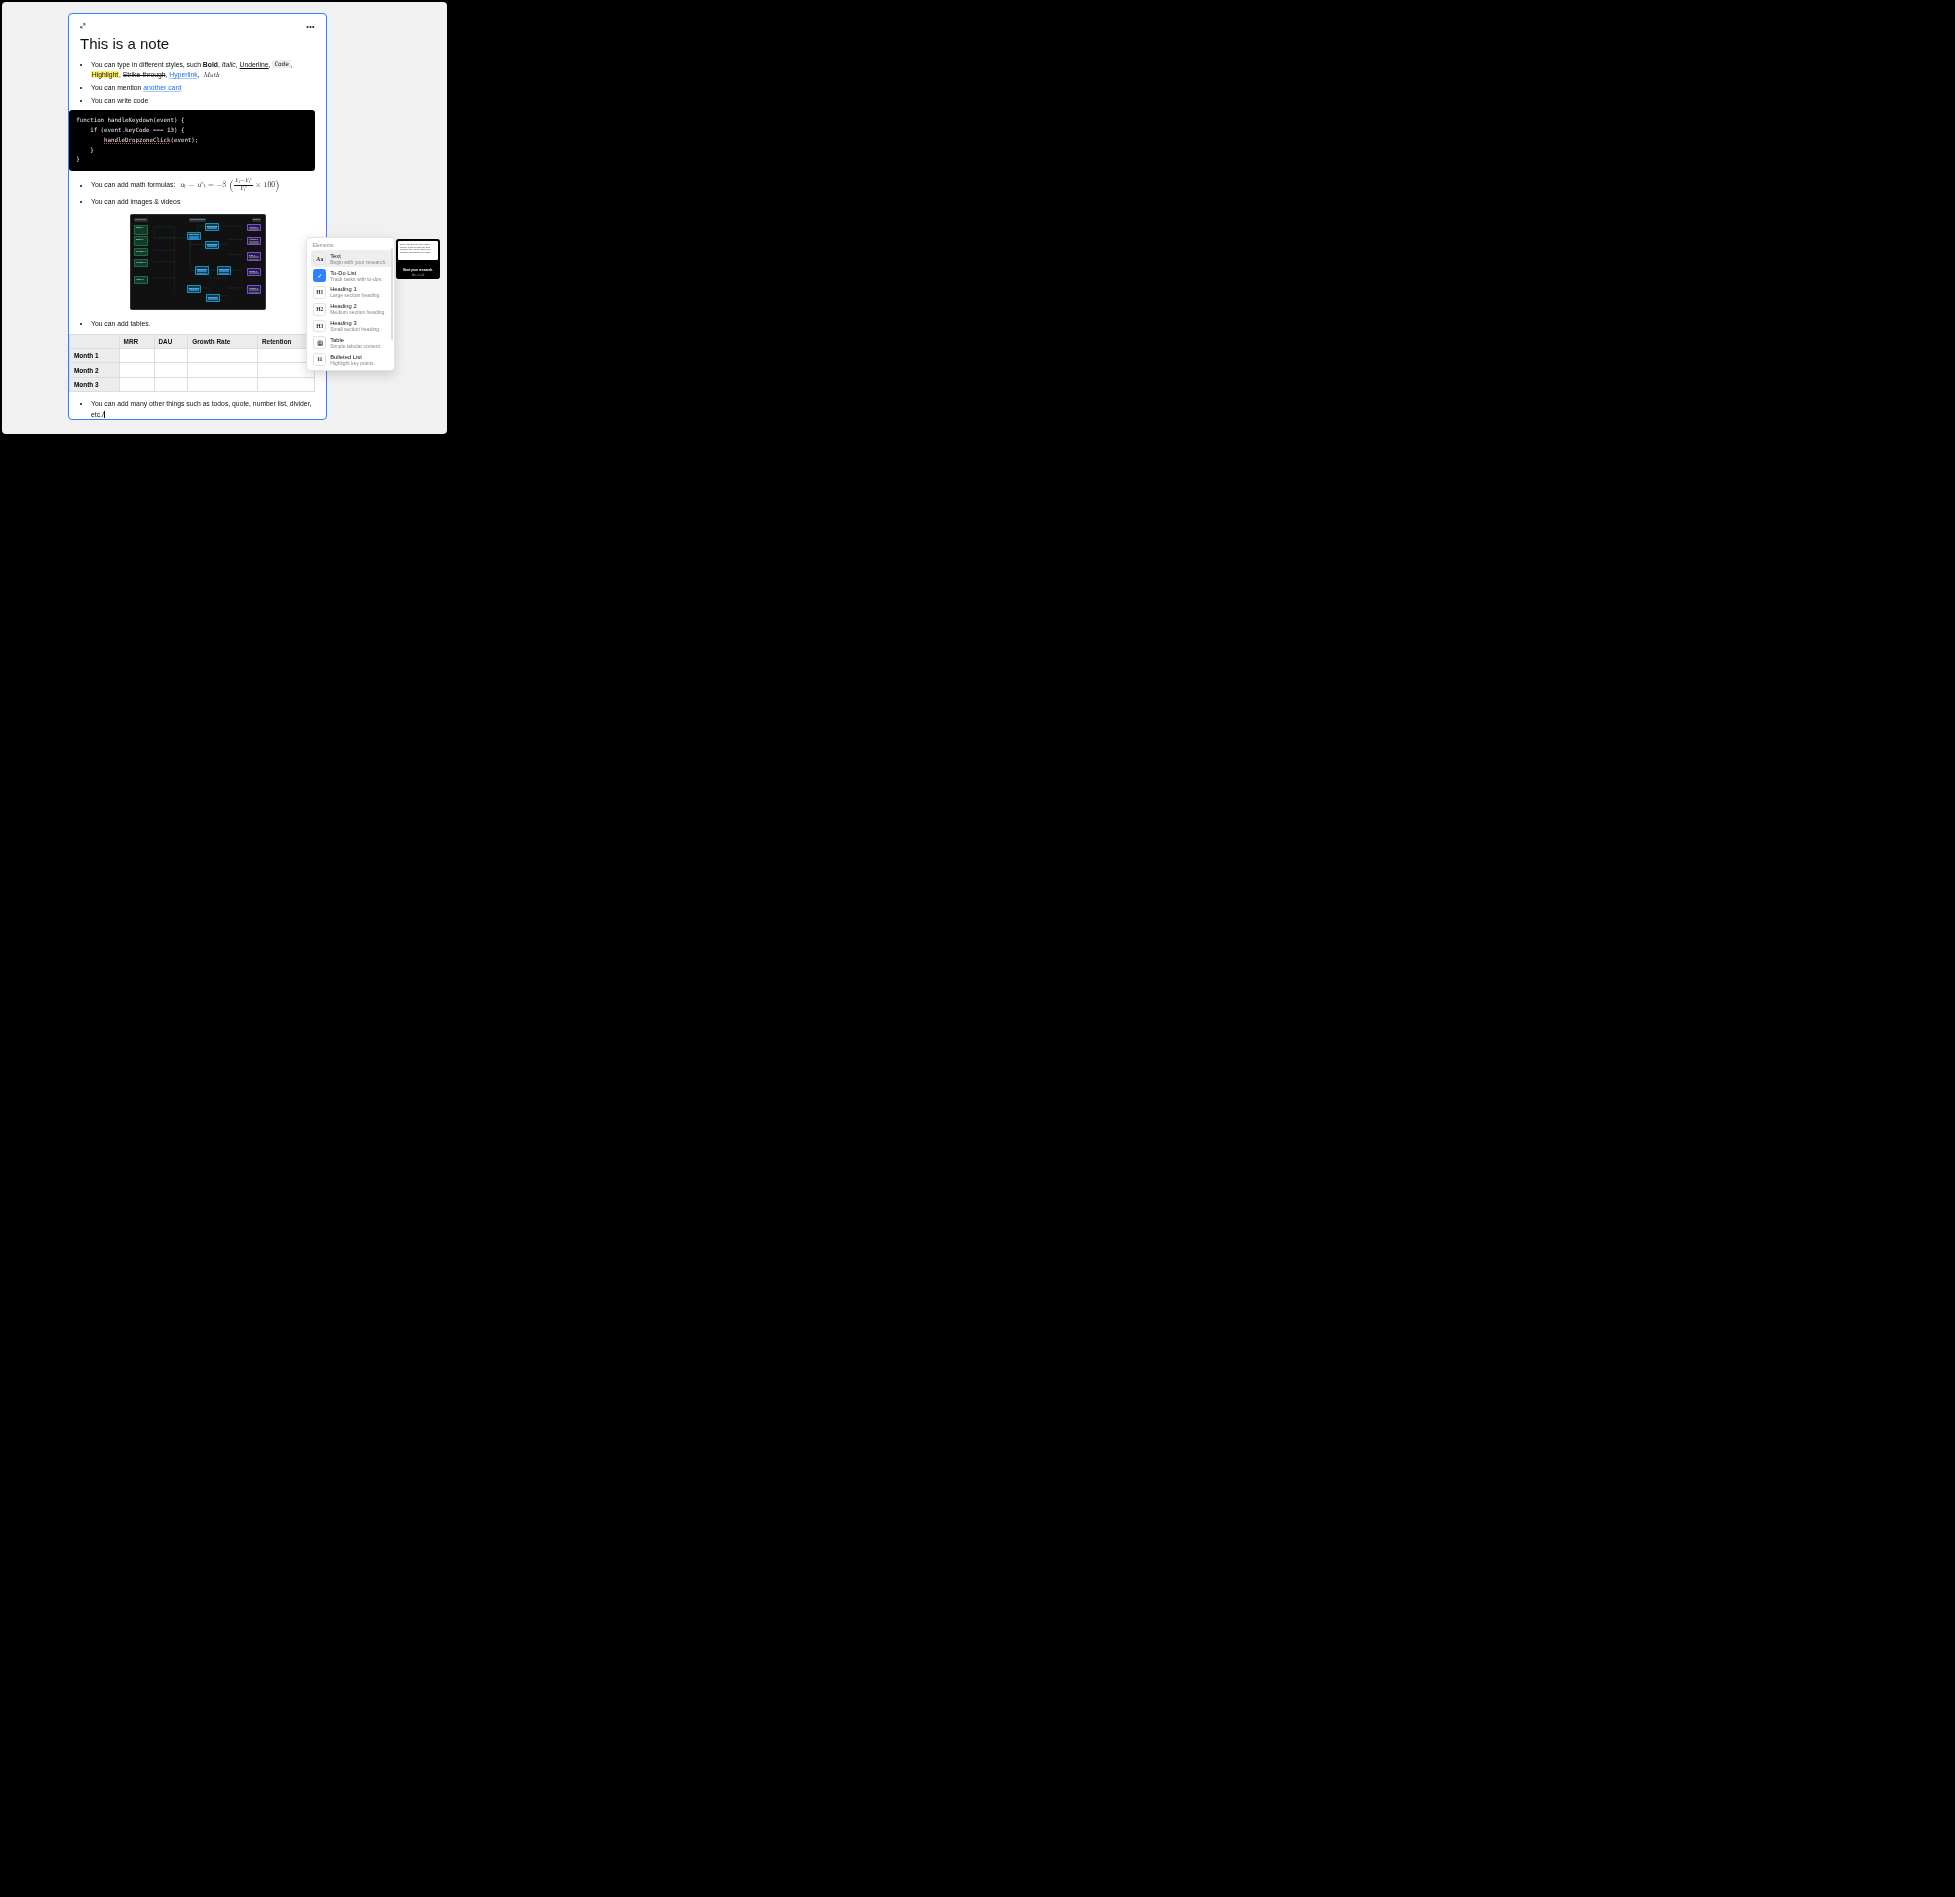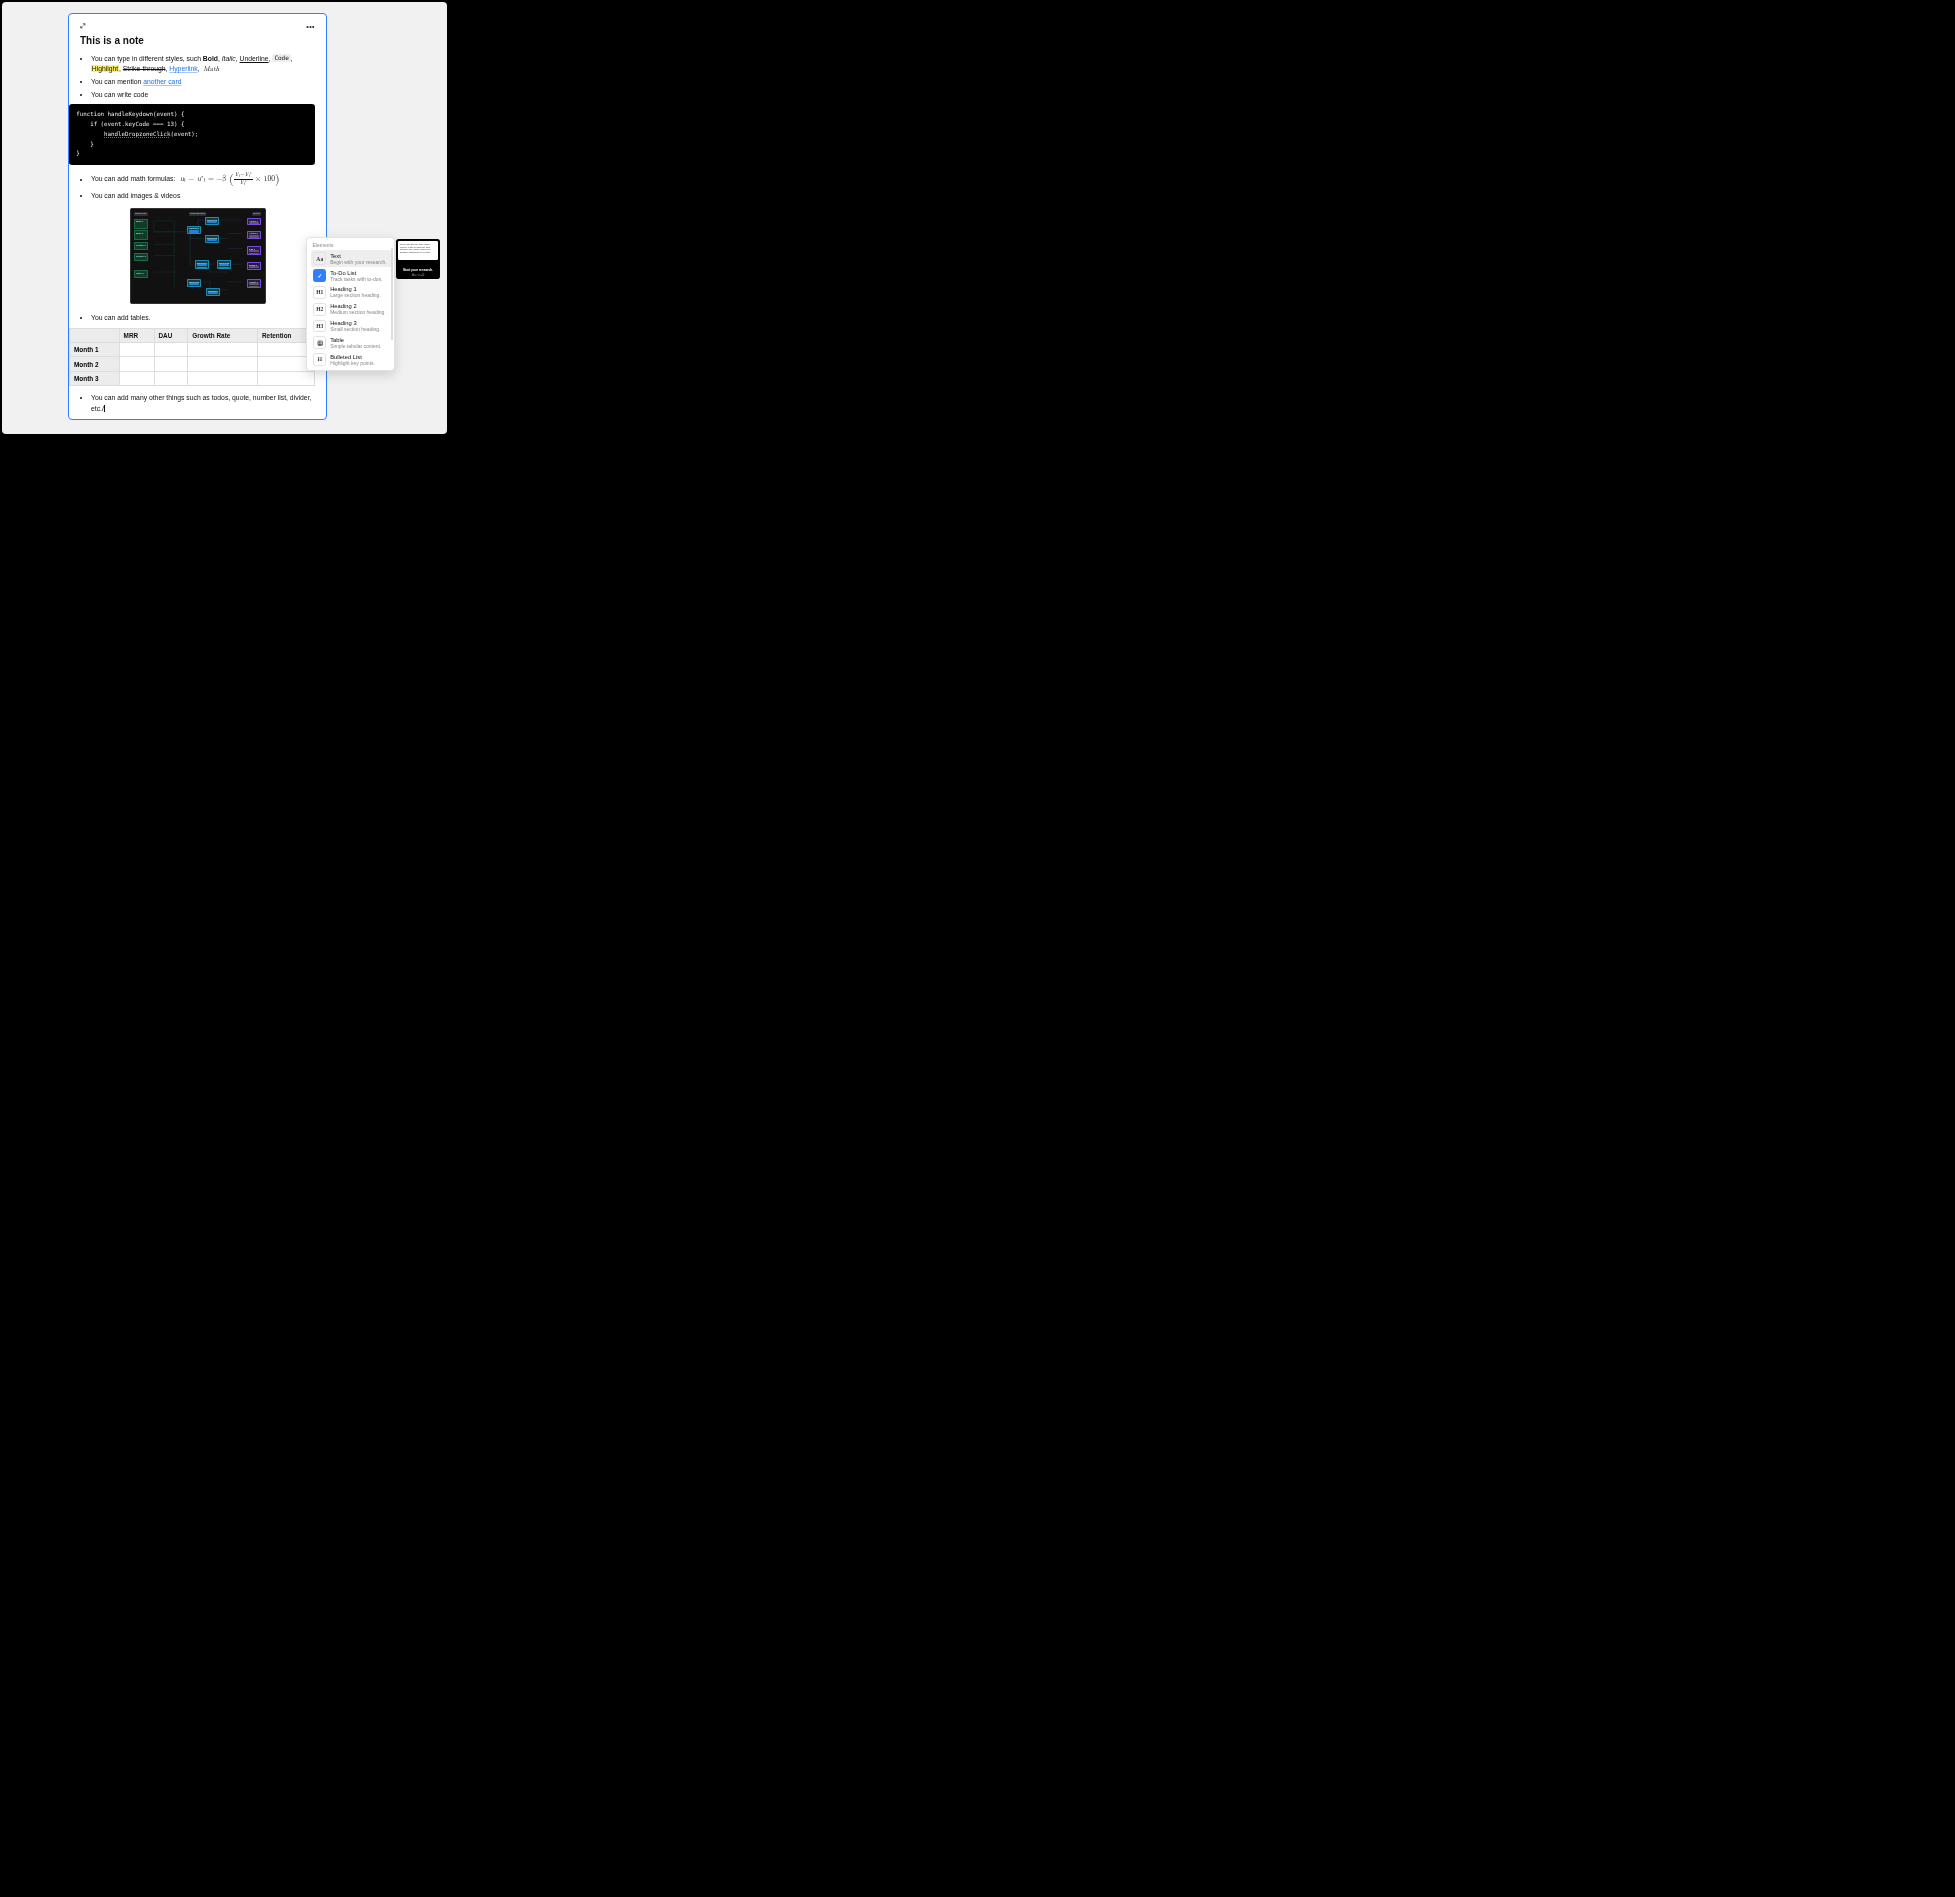--- a/index.html
+++ b/index.html
@@ -30,21 +30,21 @@
   }
   .card-top {
     display: flex;
     justify-content: space-between;
     align-items: center;
     height: 10.4px;
     margin-bottom: 4px;
   }
   .expand-icon svg { width: 5.6px; height: 5.6px; stroke: #222; stroke-width: 2; fill: none; }
   .more-icon { font-size: 7.2px; letter-spacing: 0.4px; color: #222; cursor: pointer; }
-  .note-title { font-size: 10px; font-weight: 700; color: #111; margin: 2.4px 0 7.2px 0; }
+  .note-title { font-size: 15px; font-weight: 400; color: #111; margin: 2.4px 0 7.2px 0; }
   ul.main { list-style: disc; padding-left: 11px; color: #111; font-size: 6.8px; line-height: 1.55; }
   ul.main > li { margin-bottom: 2.4px; }
   .bold { font-weight: 700; }
   .italic { font-style: italic; }
   .underline { text-decoration: underline; }
   .code-inline { background: #eee; border-radius: 1.6px; padding: 0.4px 2px; font-family: ui-monospace, Menlo, monospace; font-size: 6px; }
   .highlight { background: #fff26b; padding: 0 0.8px; }
   .strike { text-decoration: line-through; }
   .link { color: #1a73e8; text-decoration: underline; text-decoration-color: #a8c9f5; cursor: pointer; }
   .math { font-family: "Latin Modern Math", "STIX Two Math", serif; font-style: italic; }

